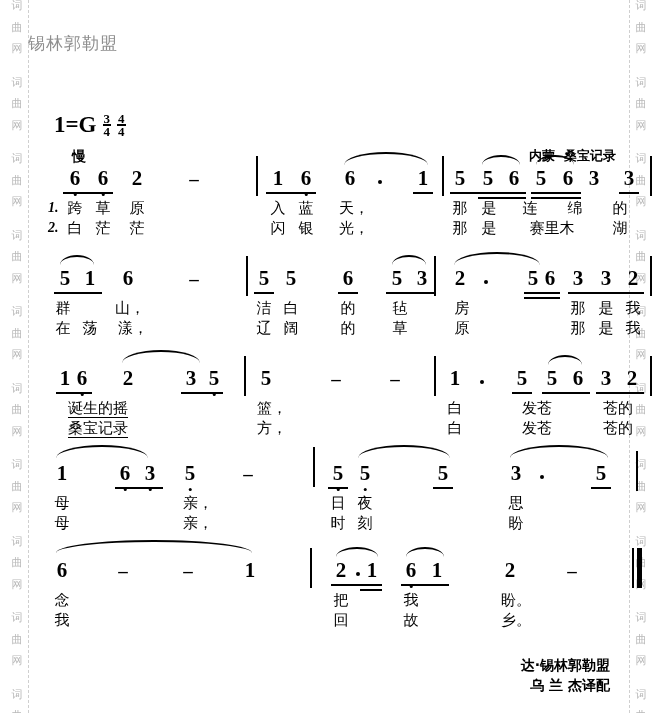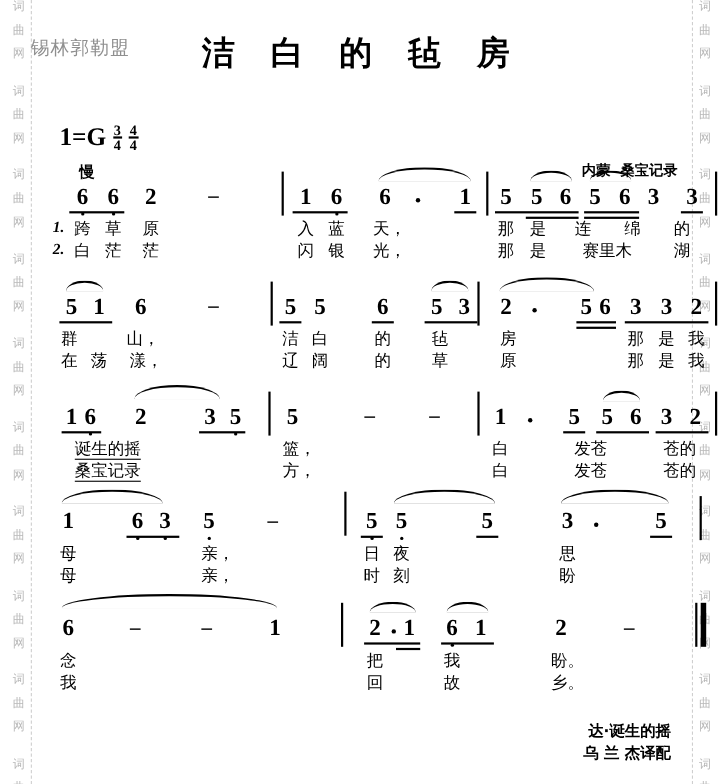--- a/index.html
+++ b/index.html
@@ -308,21 +308,20 @@
       <span class="wm-char">词</span>
       <span class="wm-char">曲</span>
       <span class="wm-char">网</span>
       <span class="wm-gap"></span>
       <span class="wm-char">词</span>
       <span class="wm-char">曲</span>
     </div>
   <div class="wm-dash right"></div>
 
   <div class="site-tag">锡林郭勒盟</div>
-  <div class="song-title">洁 白 的 毡 房</div>
 
   <div class="attrib">
     <div class="line1">内蒙  桑宝记录</div>
   </div>
 
   <div class="keysig">
     <span class="eq">1=G</span>
     <span class="meter">
       <span class="num">3</span>
       <span class="den">4</span>
@@ -564,16 +563,16 @@
     <div class="lyric" style="left:341px; top:32px">把</div>
     <div class="lyric" style="left:411px; top:32px">我</div>
     <div class="lyric" style="left:516px; top:32px">盼。</div>
 
     <div class="lyric" style="left:62px;  top:52px">我</div>
     <div class="lyric" style="left:341px; top:52px">回</div>
     <div class="lyric" style="left:411px; top:52px">故</div>
     <div class="lyric" style="left:516px; top:52px">乡。</div>
   </div>
 
-  <div class="credits" style="top:655px">达·诞生的摇</div>
+  <div class="credits" style="top:655px">达·锡林郭勒盟</div>
   <div class="credits" style="top:675px">乌 兰 杰译配</div>
 
 </div>
 
 </body></html>

